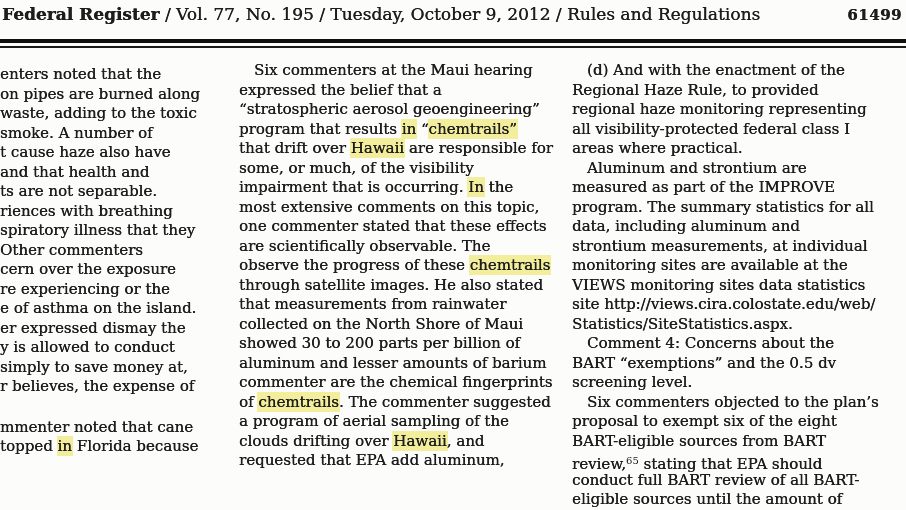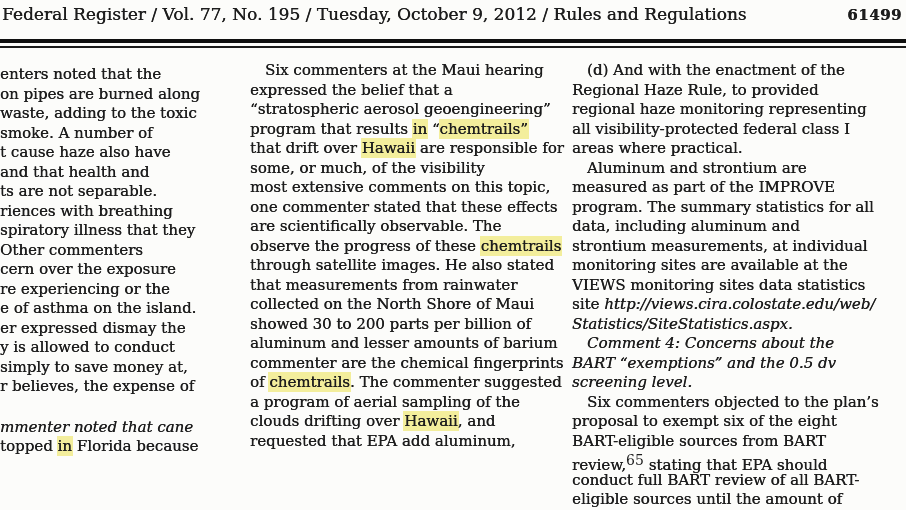--- a/index.html
+++ b/index.html
@@ -11,40 +11,40 @@
     position: relative;
     overflow: hidden;
   }
   .header {
     position: absolute; left: 2px; top: 4px; width: 900px;
     display: flex; justify-content: space-between; align-items: baseline;
     font-size: 17px;
     white-space: nowrap;
     text-shadow: 0.3px 0 currentColor;
   }
-  .fr-bold { font-weight: normal; }
+  .fr-bold { font-weight: bold; }
   .page-num { font-weight: bold; font-size: 15px; letter-spacing: 0.5px; }
   .rule { position: absolute; left: 0; width: 906px; background: #101010; }
   .rule-thick { top: 39px; height: 4px; }
   .rule-thin  { top: 46px; height: 2px; background:#1a1a1a; }
   .col {
     position: absolute;
     font-size: 15px;
     line-height: 19.5px;
     text-shadow: 0.3px 0 currentColor;
   }
   .col-left   { left: 0;     top: 65px; width: 227px; }
-  .col-middle { left: 250px; top: 61px; width: 327px; }
+  .col-middle { left: 239px; top: 61px; width: 327px; }
   .col-right  { left: 572px; top: 61px; width: 332px; }
   .line { white-space: nowrap; height: 19.5px; }
   .indent { padding-left: 15px; }
-  .gap { margin-top: 21px; font-style: italic; }
+  .gap { margin-top: 21px; }
   .hl { background: var(--hl, #f3ee9c); box-shadow: 0 0 0 1px var(--hl, #f3ee9c); }
-  .it { font-style: italic; }
-  .sup { font-size: 14px; vertical-align: 5px; text-shadow: none; }
+  .it { }
+  .sup { font-size: 10px; vertical-align: 5px; text-shadow: none; }
 </style>
 </head>
 <body>
 
 <div class="header">
   <span><span class="fr-bold">Federal Register</span><span> / Vol. 77, No. 195 / Tuesday, October 9, 2012 / Rules and Regulations</span></span>
   <span class="page-num">61499</span>
 </div>
 
 <div class="rule rule-thick"></div>
@@ -71,20 +71,21 @@
     <div class="line gap"><span>mmenter noted that cane</span></div>
     <div class="line"><span>topped </span><span class="hl">in</span><span> Florida because</span></div>
   </div>
 <div class="col col-middle">
     <div class="line indent"><span>Six commenters at the Maui hearing</span></div>
     <div class="line"><span>expressed the belief that a</span></div>
     <div class="line"><span>“stratospheric aerosol geoengineering”</span></div>
     <div class="line"><span>program that results </span><span class="hl">in</span><span> “</span><span class="hl">chemtrails”</span></div>
     <div class="line"><span>that drift over </span><span class="hl">Hawaii</span><span> are responsible for</span></div>
     <div class="line"><span>some, or much, of the visibility</span></div>
+    <div class="line"><span>impairment that is occurring. </span><span class="hl">In</span><span> the</span></div>
     <div class="line"><span>most extensive comments on this topic,</span></div>
     <div class="line"><span>one commenter stated that these effects</span></div>
     <div class="line"><span>are scientifically observable. The</span></div>
     <div class="line"><span>observe the progress of these </span><span class="hl">chemtrails</span></div>
     <div class="line"><span>through satellite images. He also stated</span></div>
     <div class="line"><span>that measurements from rainwater</span></div>
     <div class="line"><span>collected on the North Shore of Maui</span></div>
     <div class="line"><span>showed 30 to 200 parts per billion of</span></div>
     <div class="line"><span>aluminum and lesser amounts of barium</span></div>
     <div class="line"><span>commenter are the chemical fingerprints</span></div>

